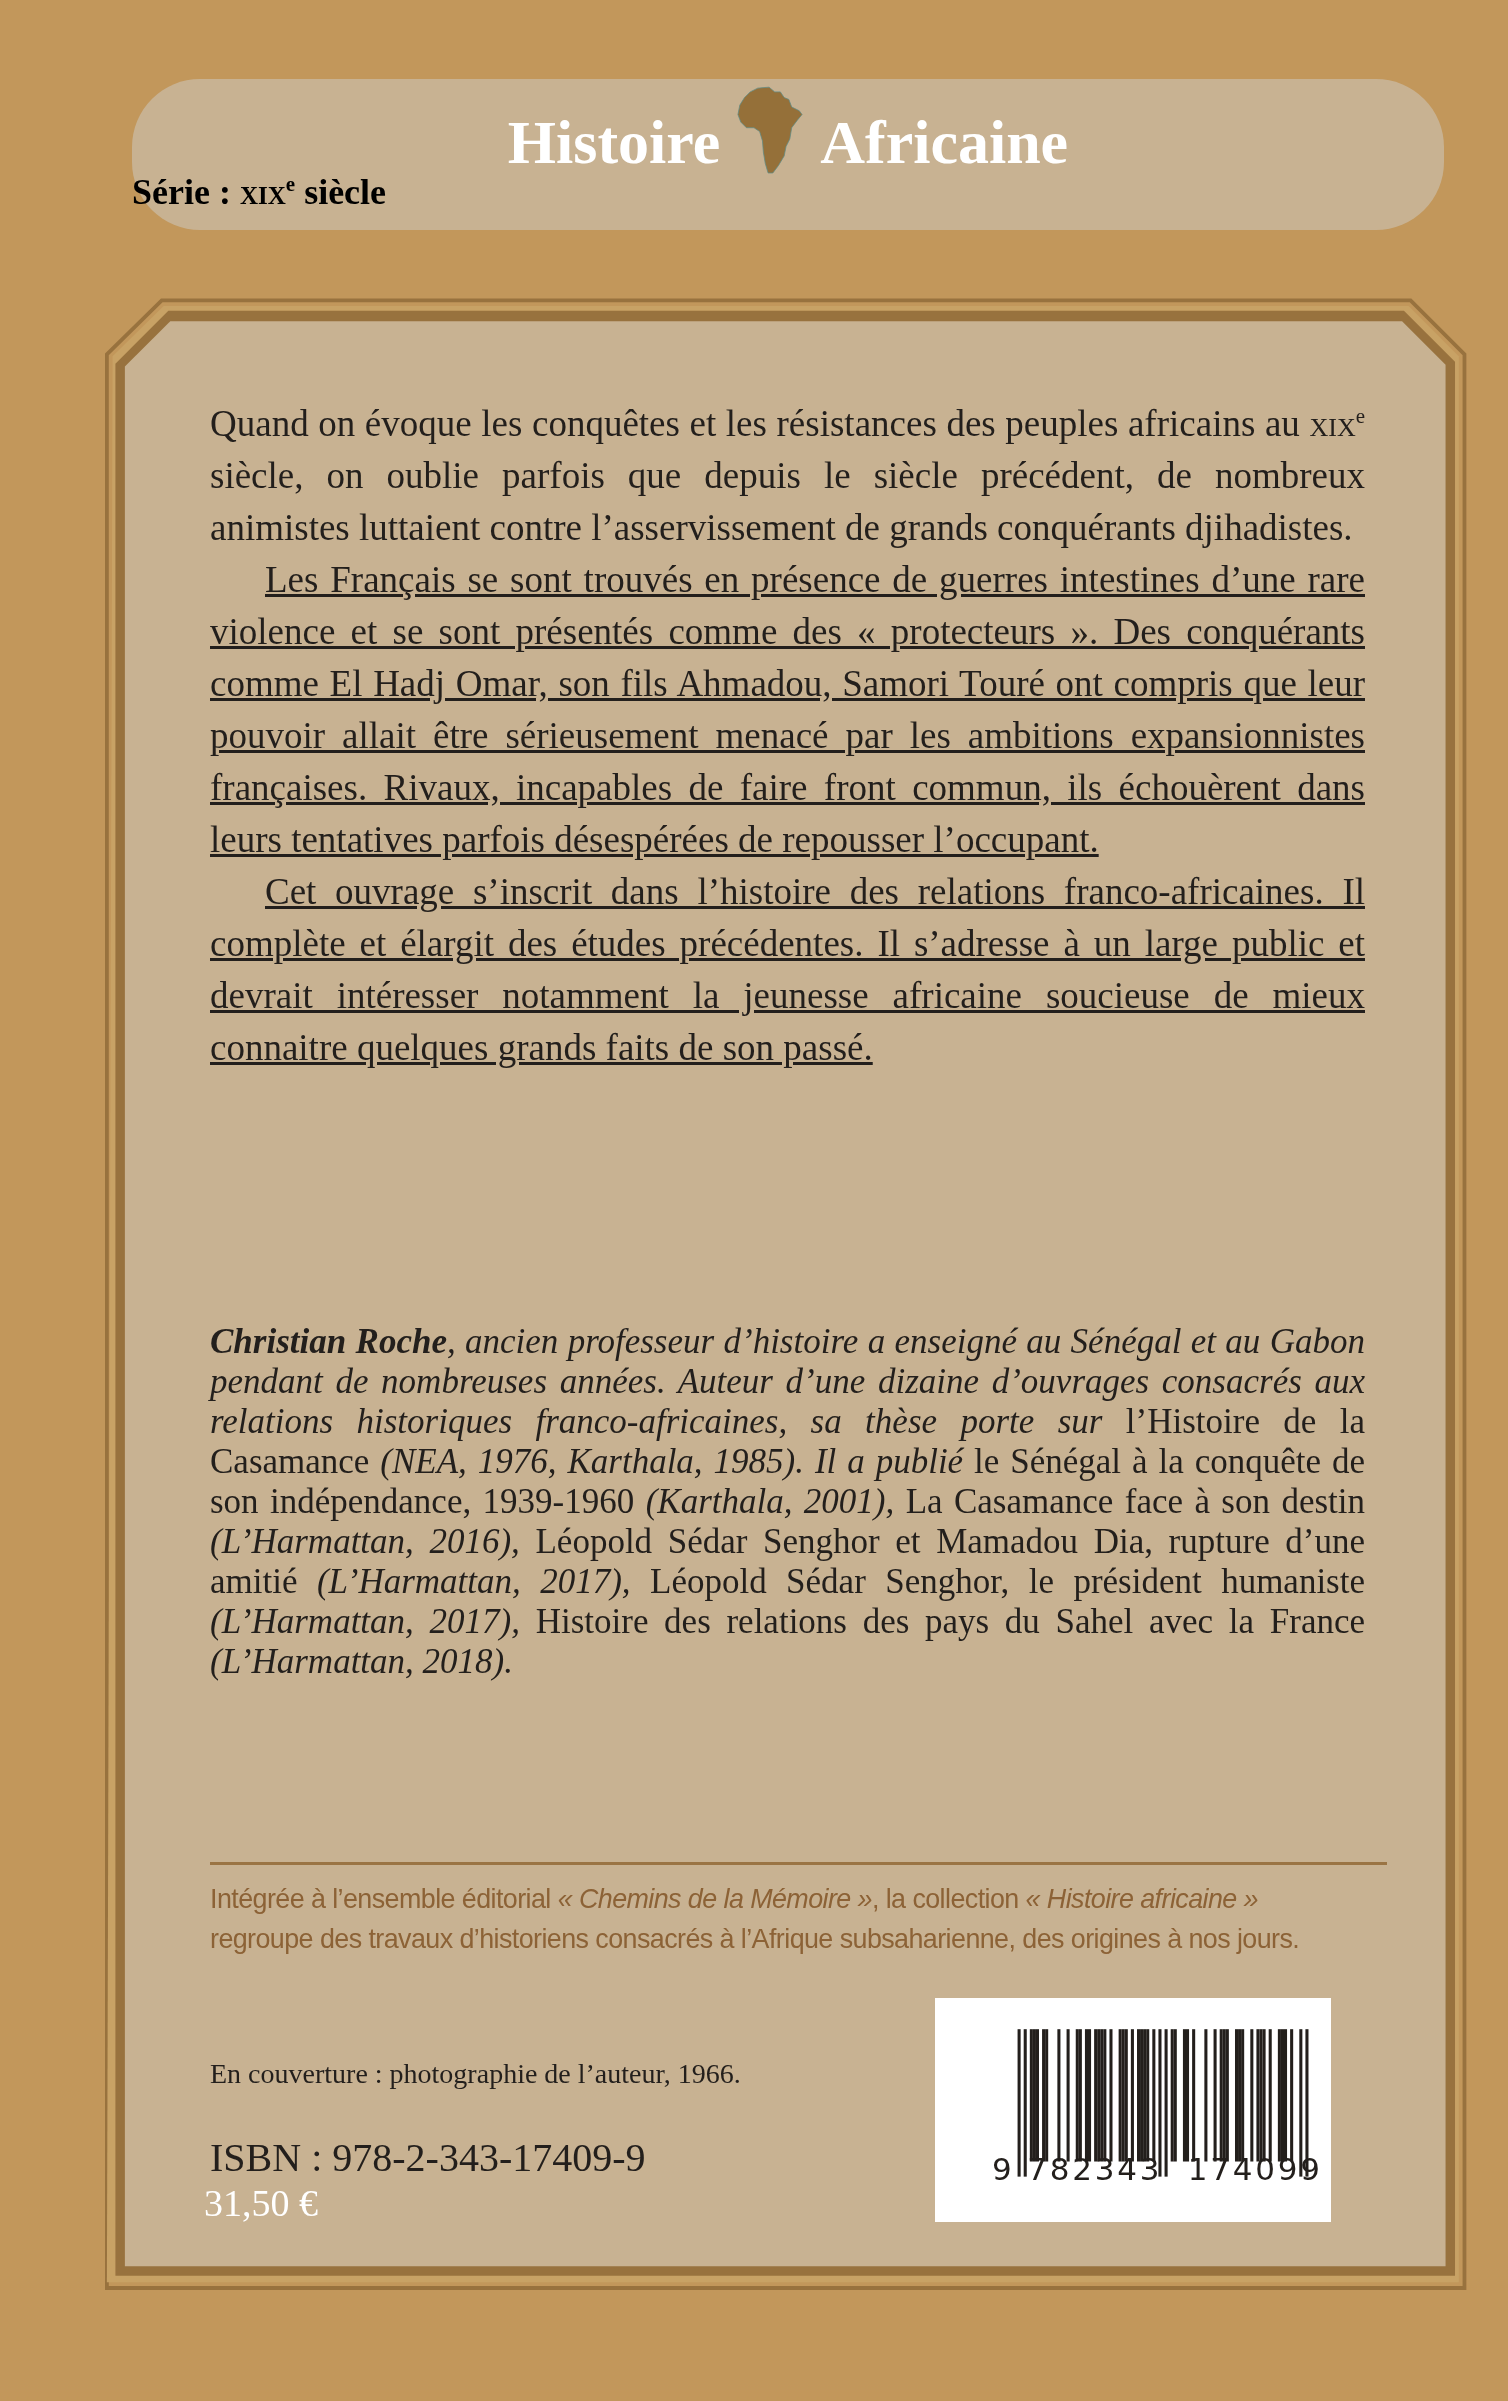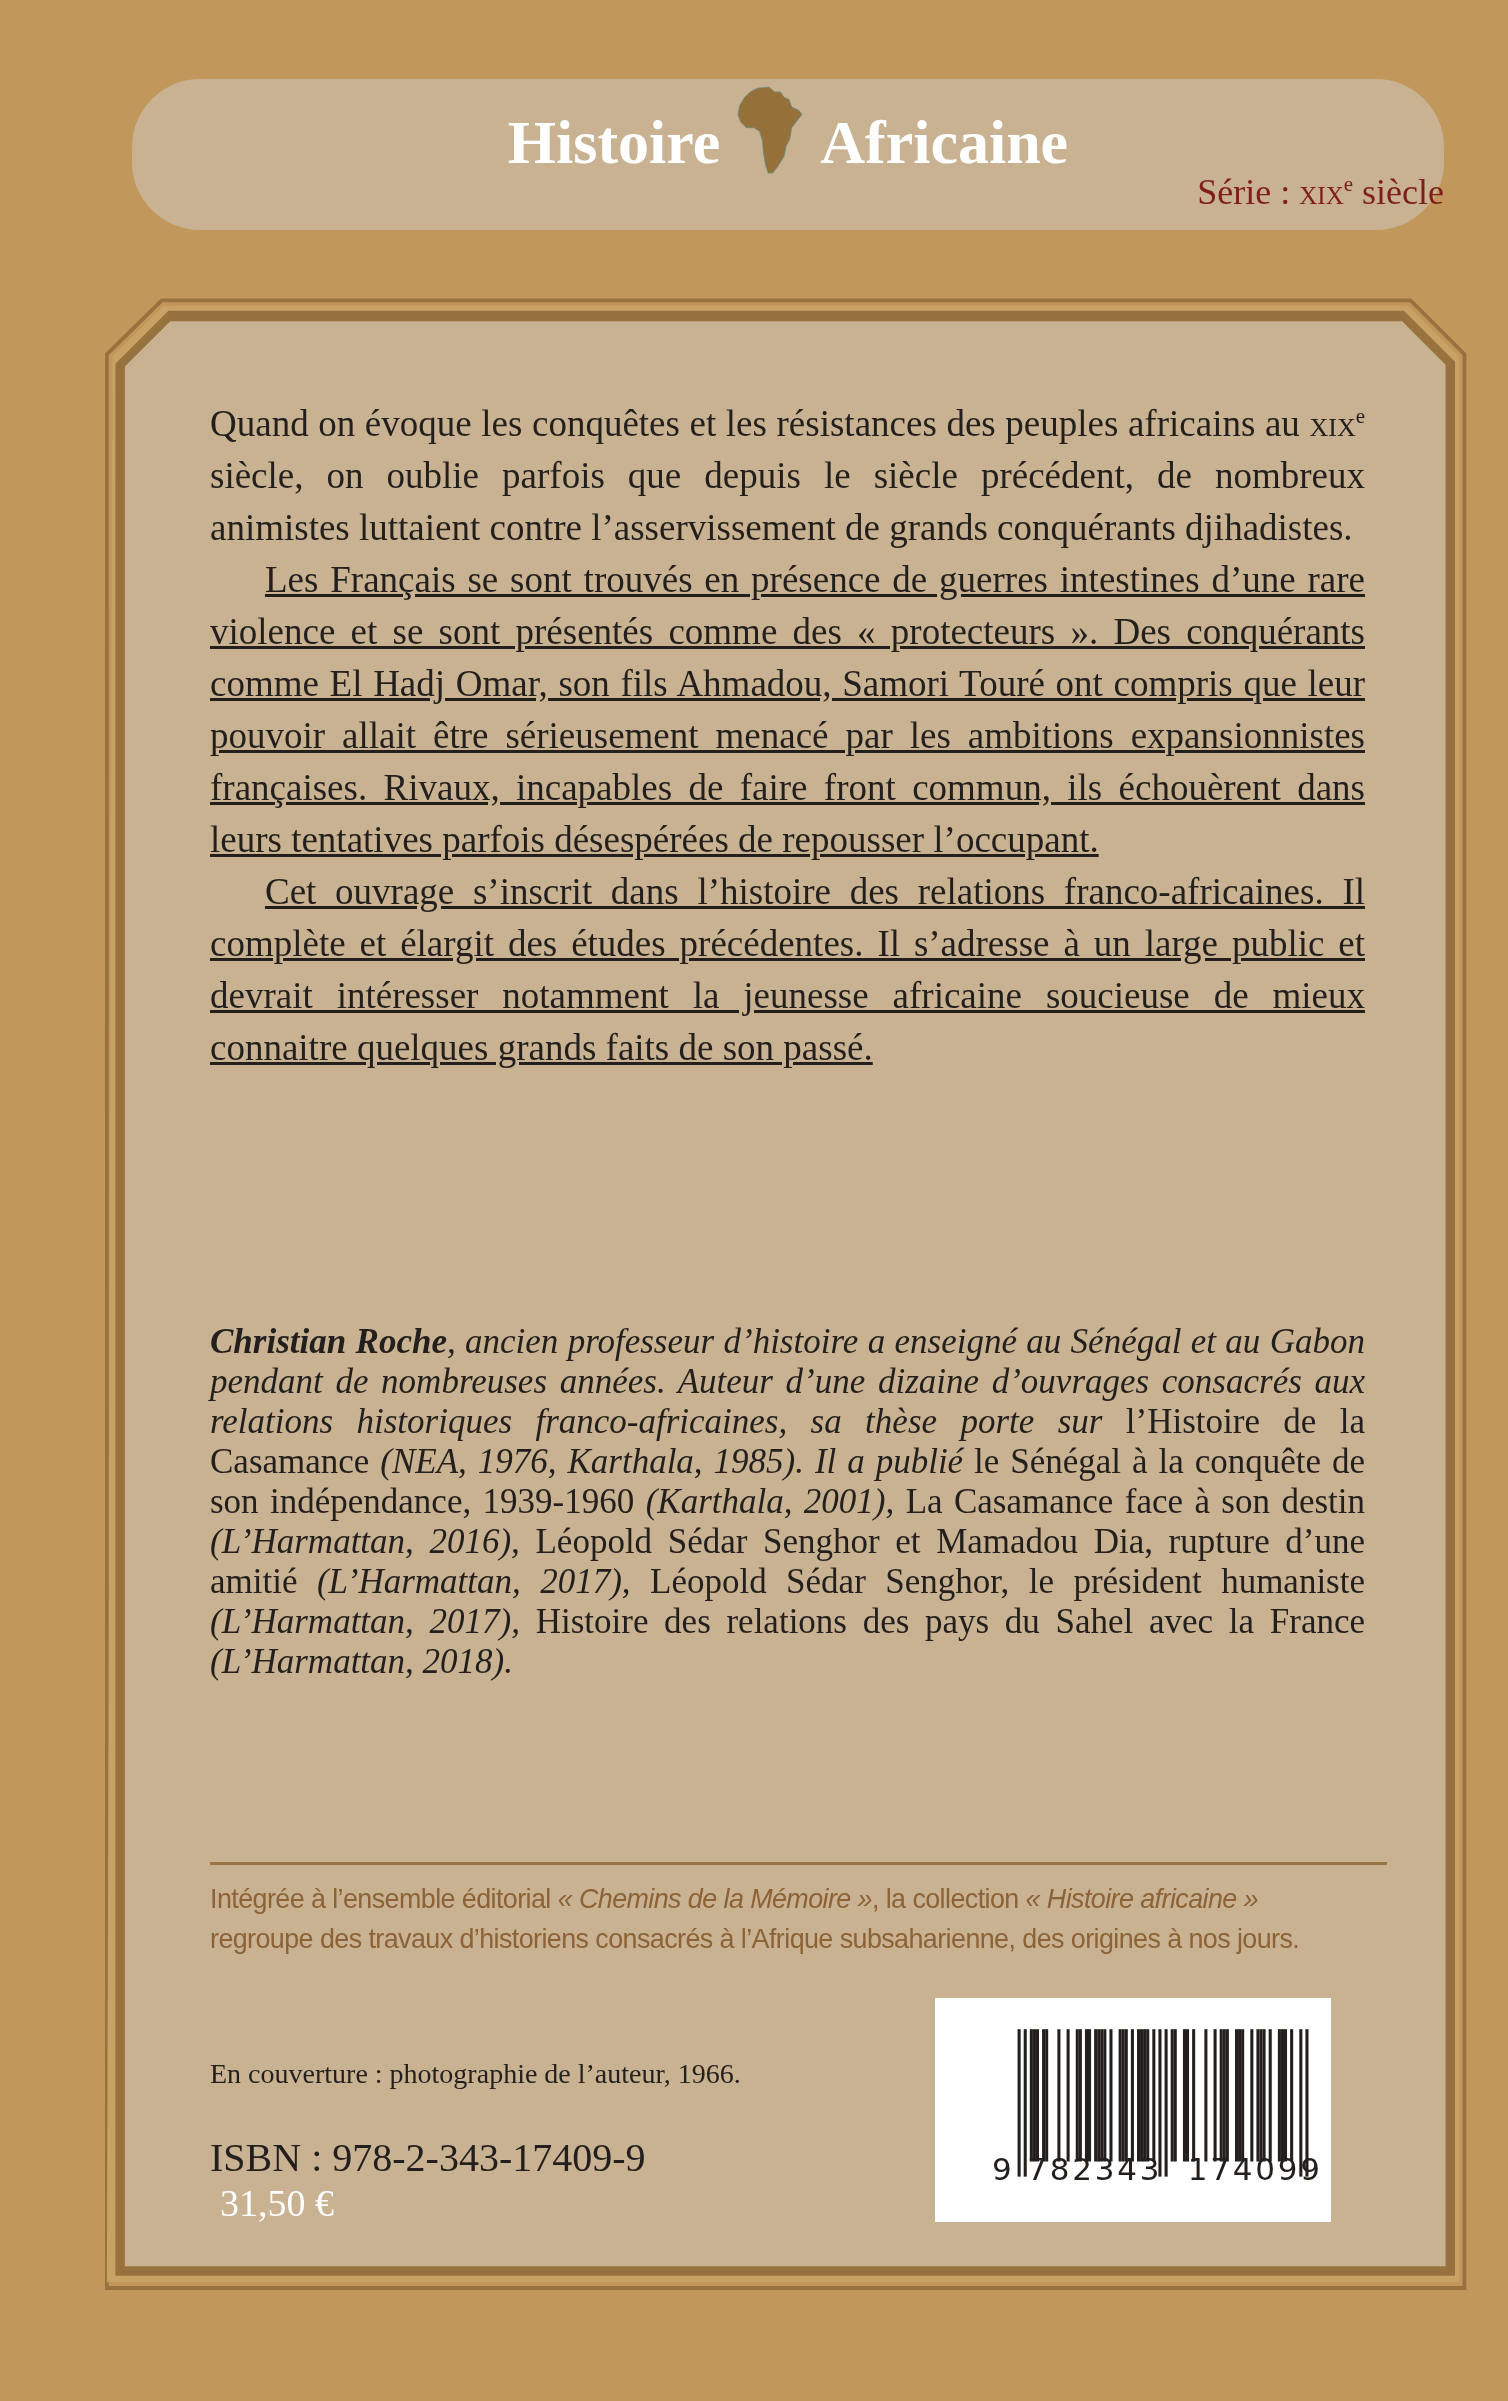--- a/index.html
+++ b/index.html
@@ -20,22 +20,22 @@
     font-weight: bold; font-size: 62px; letter-spacing: 0px;
     font-family: "Liberation Serif", serif;
   }
   .banner-title .word { display: inline-block; vertical-align: top; }
   .banner-title .africa {
     display: inline-block; width: 66px; height: 91px;
     vertical-align: top; margin: -21px 17px 0 17px;
   }
   .banner-sub {
     position: absolute; left: 0; right: 0; top: 92px;
-    text-align: right; color: #7f1d1d;
-    font-weight: normal; font-size: 36px;
+    text-align: left; color: #000000;
+    font-weight: bold; font-size: 36px;
     font-family: "Liberation Serif", serif;
   }
   .banner-sub sup { font-size: 21px; }
   .smallcaps { font-variant: small-caps; text-transform: lowercase; }
 
   .frame { position: absolute; left: 0; top: 0; width: 1508px; height: 2402px; pointer-events: none; }
 
   .content {
     position: absolute; left: 210px; width: 1155px;
     color: #231f1c;
@@ -60,21 +60,21 @@
   .collection .it { font-style: italic; }
   .cover-note {
     position: absolute; left: 210px; top: 2058px; color: #231f1c;
     font-size: 28px;
   }
   .isbn {
     position: absolute; left: 210px; top: 2134px; color: #231f1c;
     font-size: 40px;
   }
   .price {
-    position: absolute; left: 220px; top: 2181px; color: #ffffff;
+    position: absolute; left: 204px; top: 2181px; color: #ffffff;
     font-size: 38px;
   }
   .barcode-box {
     position: absolute; left: 935px; top: 1998px;
     width: 396px; height: 224px; background: #ffffff;
   }
   .barcode-box svg { position: absolute; left: 0; top: 0; }
   .barcode-digits {
     position: absolute; left: 57px; top: 153px;
     font-family: "DejaVu Sans", sans-serif; font-size: 31px; color: #231f1c;

